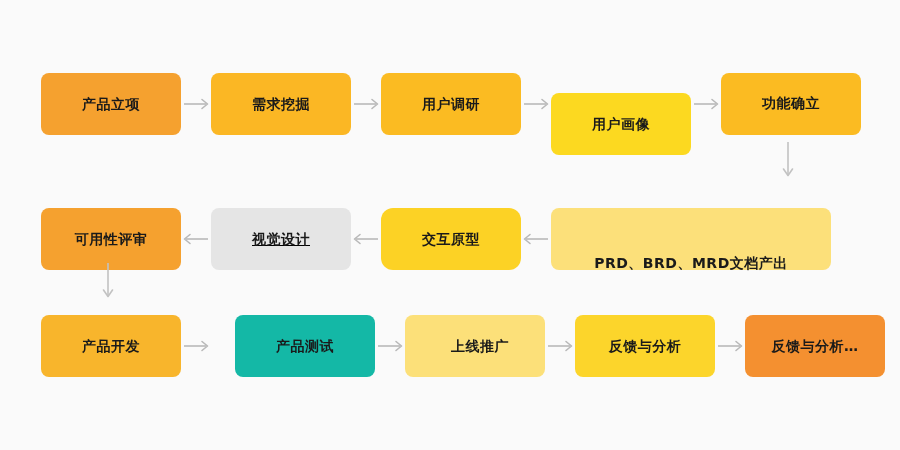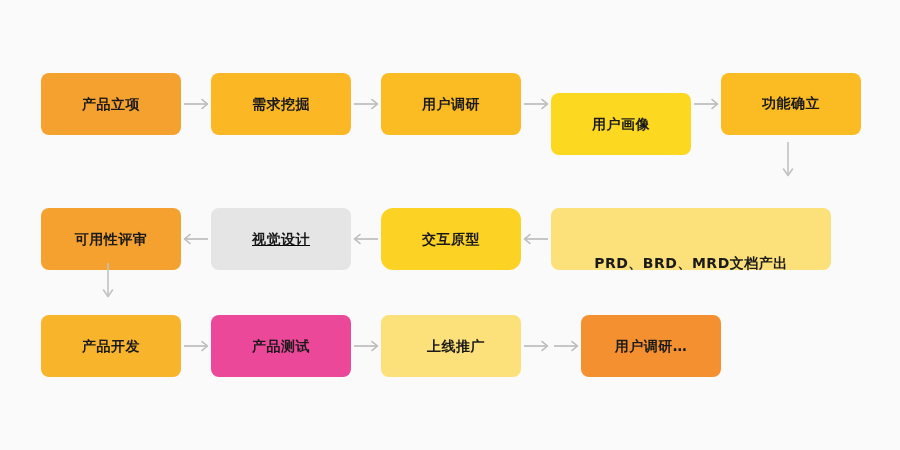--- a/index.html
+++ b/index.html
@@ -166,46 +166,49 @@
   <div class="flow-row" id="row-3">
       <div class="flow-node node-w-std" style="background: rgb(248, 181, 44);">
         <span class="node-label">产品开发</span>
       </div>
       <div class="h-arrow">
         <svg width="26" height="14" viewBox="0 0 26 14">
           <line x1="1" y1="7" x2="23" y2="7" stroke="currentColor" stroke-width="1.6"></line>
           <polyline points="19,2.5 24.5,7 19,11.5" fill="none" stroke="currentColor" stroke-width="1.6" stroke-linecap="round" stroke-linejoin="round"></polyline>
         </svg>
       </div>
-      <div class="flow-node node-w-std" style="background: #ec4899;">
+      <div class="flow-node node-w-std" style="background: #14b8a6; margin-left: 24px;">
         <span class="node-label">产品测试</span>
       </div>
       <div class="h-arrow">
         <svg width="26" height="14" viewBox="0 0 26 14">
           <line x1="1" y1="7" x2="23" y2="7" stroke="currentColor" stroke-width="1.6"></line>
           <polyline points="19,2.5 24.5,7 19,11.5" fill="none" stroke="currentColor" stroke-width="1.6" stroke-linecap="round" stroke-linejoin="round"></polyline>
         </svg>
       </div>
       <div class="flow-node node-w-std" style="background: rgb(252, 224, 121); padding-left: 20px;">
         <span class="node-label">上线推广</span>
       </div>
       <div class="h-arrow">
         <svg width="26" height="14" viewBox="0 0 26 14">
           <line x1="1" y1="7" x2="23" y2="7" stroke="currentColor" stroke-width="1.6"></line>
           <polyline points="19,2.5 24.5,7 19,11.5" fill="none" stroke="currentColor" stroke-width="1.6" stroke-linecap="round" stroke-linejoin="round"></polyline>
         </svg>
       </div>
+      <div class="flow-node node-w-std" style="background: rgb(252, 213, 43);">
+        <span class="node-label">反馈与分析</span>
+      </div>
       <div class="h-arrow">
         <svg width="26" height="14" viewBox="0 0 26 14">
           <line x1="1" y1="7" x2="23" y2="7" stroke="currentColor" stroke-width="1.6"></line>
           <polyline points="19,2.5 24.5,7 19,11.5" fill="none" stroke="currentColor" stroke-width="1.6" stroke-linecap="round" stroke-linejoin="round"></polyline>
         </svg>
       </div>
       <div class="flow-node node-w-std" style="background: rgb(244, 144, 48);">
-        <span class="node-label">用户调研…</span>
+        <span class="node-label">反馈与分析…</span>
       </div>
     </div>
 
   <div class="v-arrow" id="vconn-row1-row2">
     <svg width="14" height="40" viewBox="0 0 14 40" aria-hidden="true">
       <line x1="7" y1="1" x2="7" y2="33" stroke="currentColor" stroke-width="1.6"></line>
       <polyline points="2.5,28 7,34.5 11.5,28" fill="none" stroke="currentColor" stroke-width="1.6" stroke-linecap="round" stroke-linejoin="round"></polyline>
     </svg>
   </div>
 

